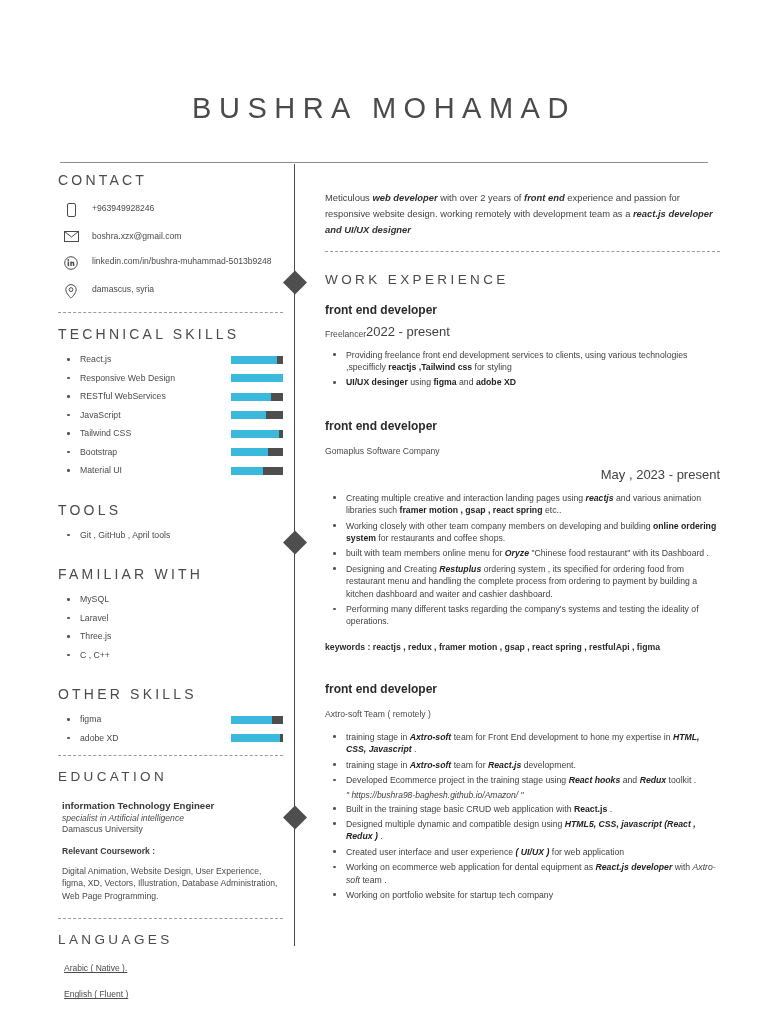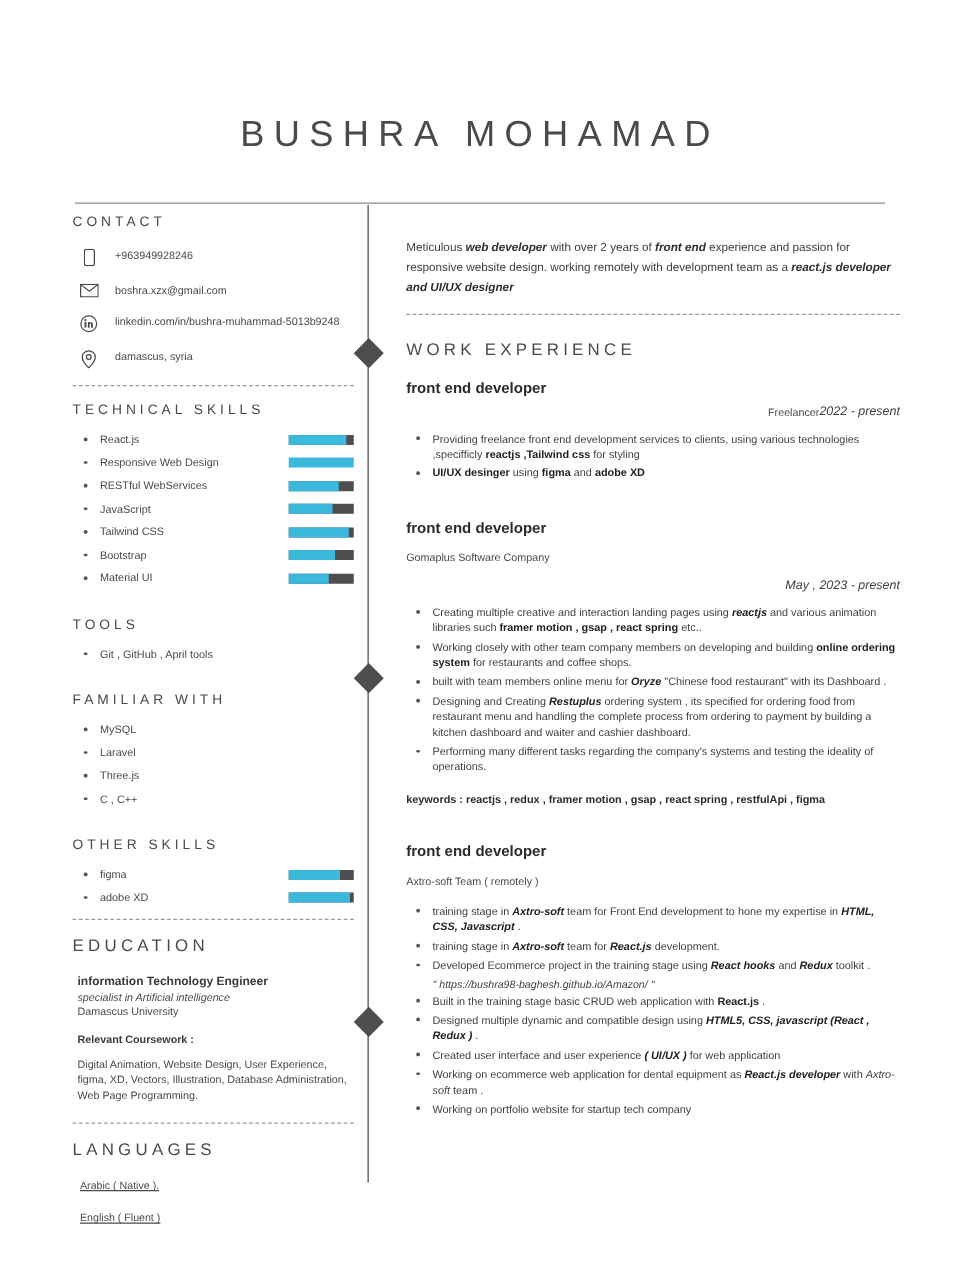--- a/index.html
+++ b/index.html
@@ -75,21 +75,21 @@
   .d2 { top: 370px; }
   .d3 { top: 645px; }
   .col-right {
     margin-left: 30px;
     width: 395px;
     box-sizing: border-box;
   }
 
   
   .sec-title {
-    font-size: 11px;
+    font-size: 14px;
     letter-spacing: 3.2px;
     color: #4a4a4a;
     font-weight: 500;
     margin: 0 0 12px 0;
     text-transform: uppercase;
   }
   .sec-title-lg {
     font-size: 13.5px;
     letter-spacing: 3.4px;
     color: #4a4a4a;
@@ -237,31 +237,30 @@
 
   .job { margin-bottom: 4px; }
   .job-title {
     font-size: 12px;
     font-weight: bold;
     color: #2b2b2b;
     margin: 0 0 7px 0;
   }
   .job-meta {
     display: flex;
-    justify-content: flex-end;
+    justify-content: flex-start;
     align-items: flex-end;
     margin-bottom: 10px;
   }
   .job-company {
     font-size: 8.6px;
     color: #4a4a4a;
   }
   .job-date {
-    font-size: 10px;
-    font-style: italic;
+    font-size: 13px;
     color: #3f3f3f;
     white-space: nowrap;
   }
   .job-meta.stacked { display: block; }
   .job-meta.stacked .job-date {
     display: block;
     text-align: right;
     margin-top: 9px;
   }
 

